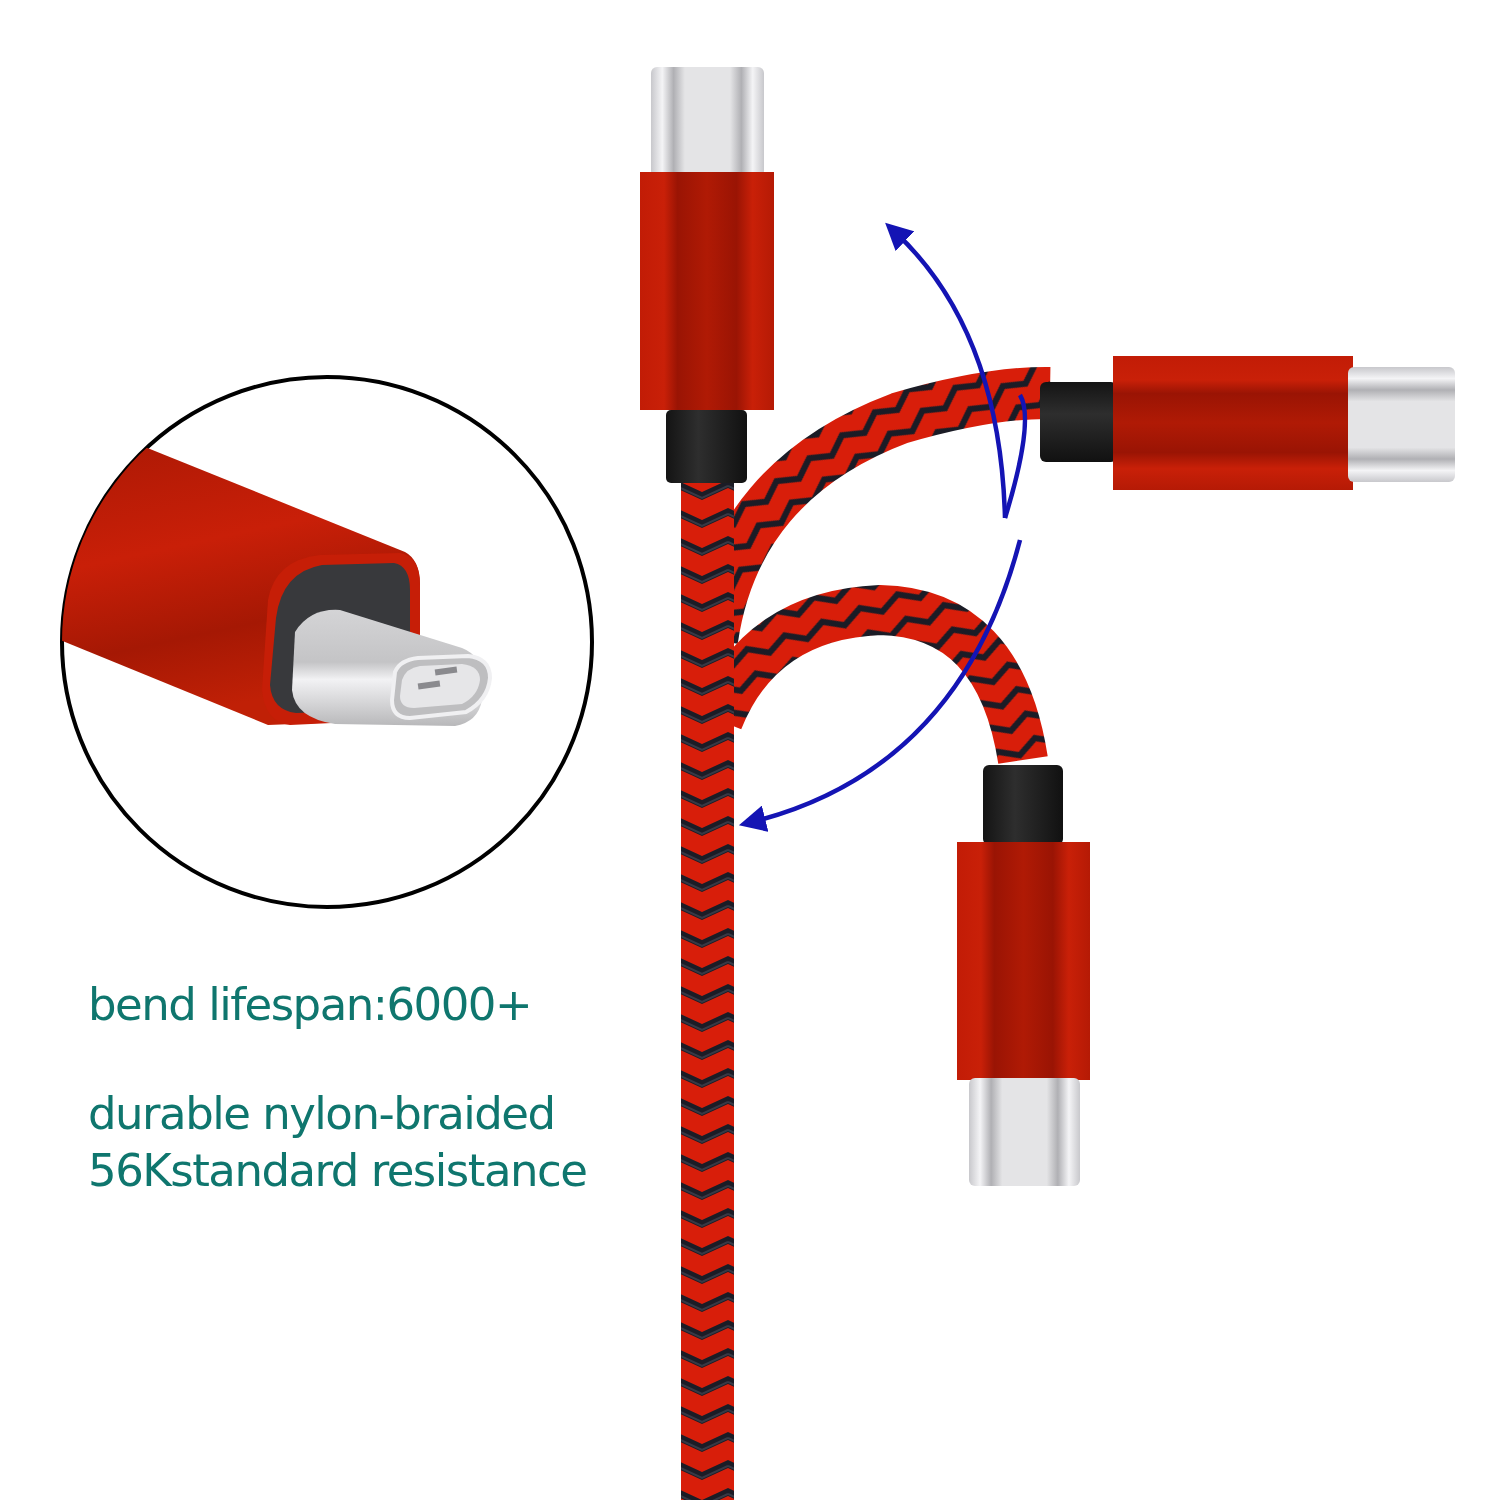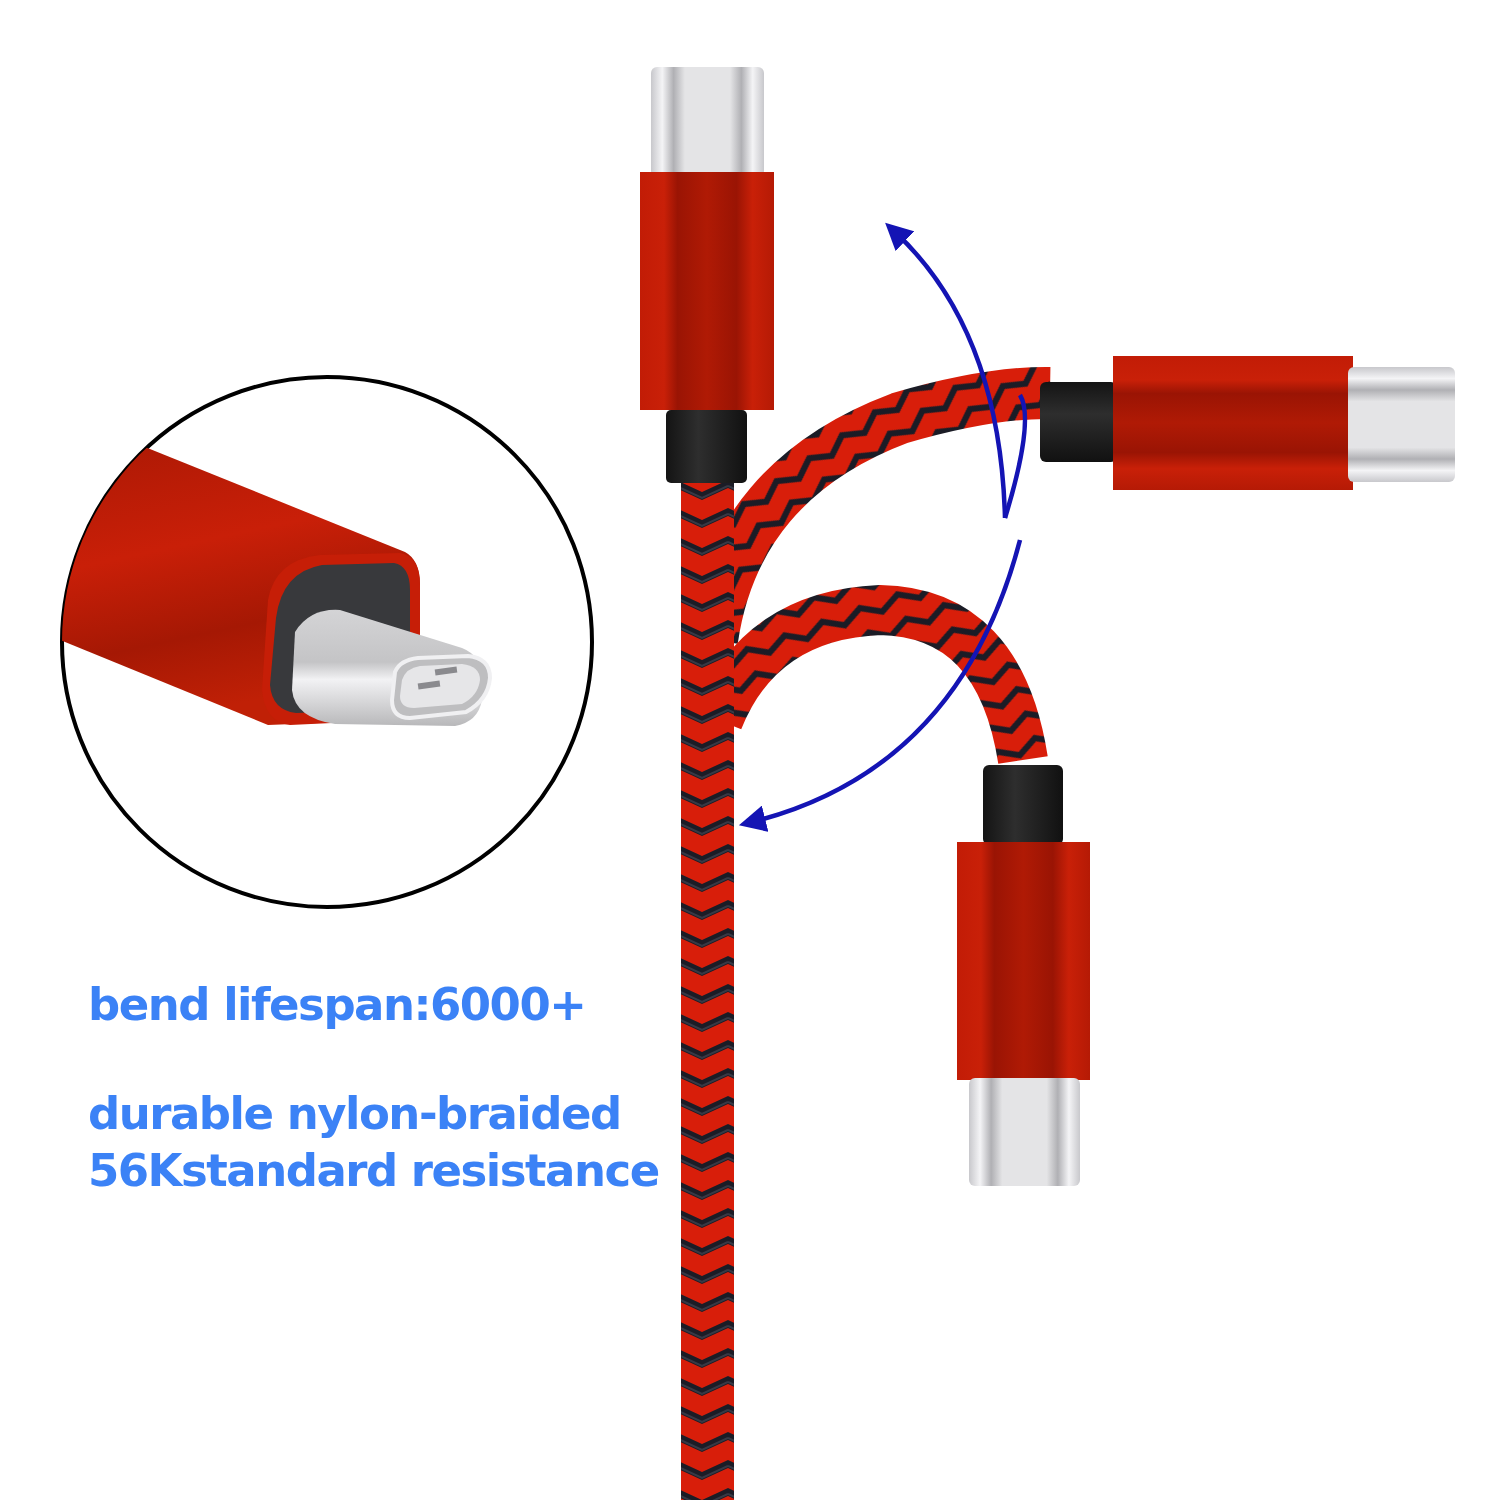--- a/index.html
+++ b/index.html
@@ -1,18 +1,18 @@
 <!DOCTYPE html>
 <html><head>
 <meta charset="utf-8">
 <style>
   html, body { margin: 0; padding: 0; background: #ffffff; }
   body { width: 1500px; height: 1500px; position: relative; overflow: hidden; font-family: "DejaVu Sans", sans-serif; }
   #scene { position: absolute; left: 0; top: 0; width: 1500px; height: 1500px; }
-  .caption { position: absolute; left: 88px; color: #3b82f6; font-family: "DejaVu Sans", sans-serif; font-weight: bold; font-size: 45px; letter-spacing: -1.5px; white-space: nowrap; line-height: 1; }
+  .caption { position: absolute; left: 88px; color: #0f766e; font-family: "DejaVu Sans", sans-serif; font-weight: normal; font-size: 45px; letter-spacing: -1.5px; white-space: nowrap; line-height: 1; }
   #cap1 { top: 982px; }
   #cap2 { top: 1091px; }
   #cap3 { top: 1148px; text-align: right; }
 </style>
 </head>
 <body>
 
 <svg id="scene" viewBox="0 0 1500 1500" xmlns="http://www.w3.org/2000/svg">
   <defs>
 

